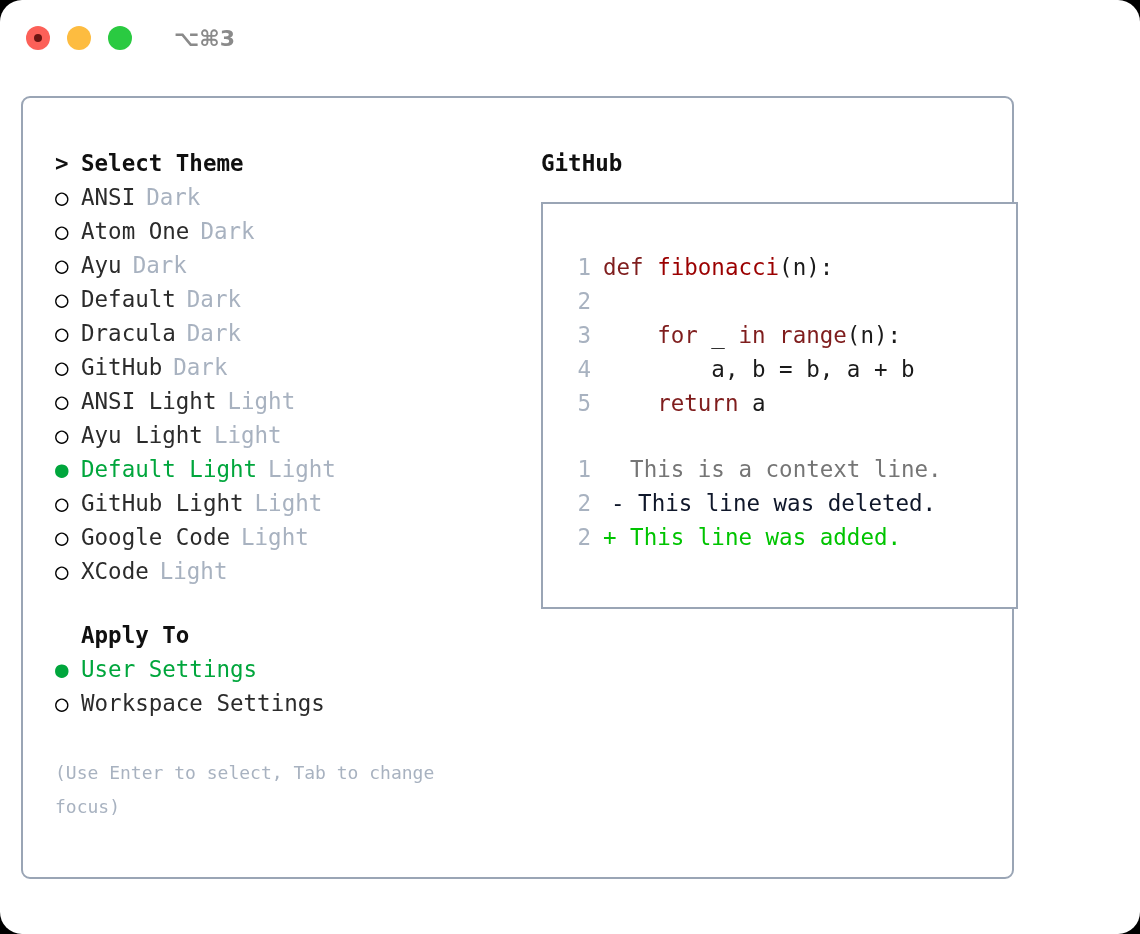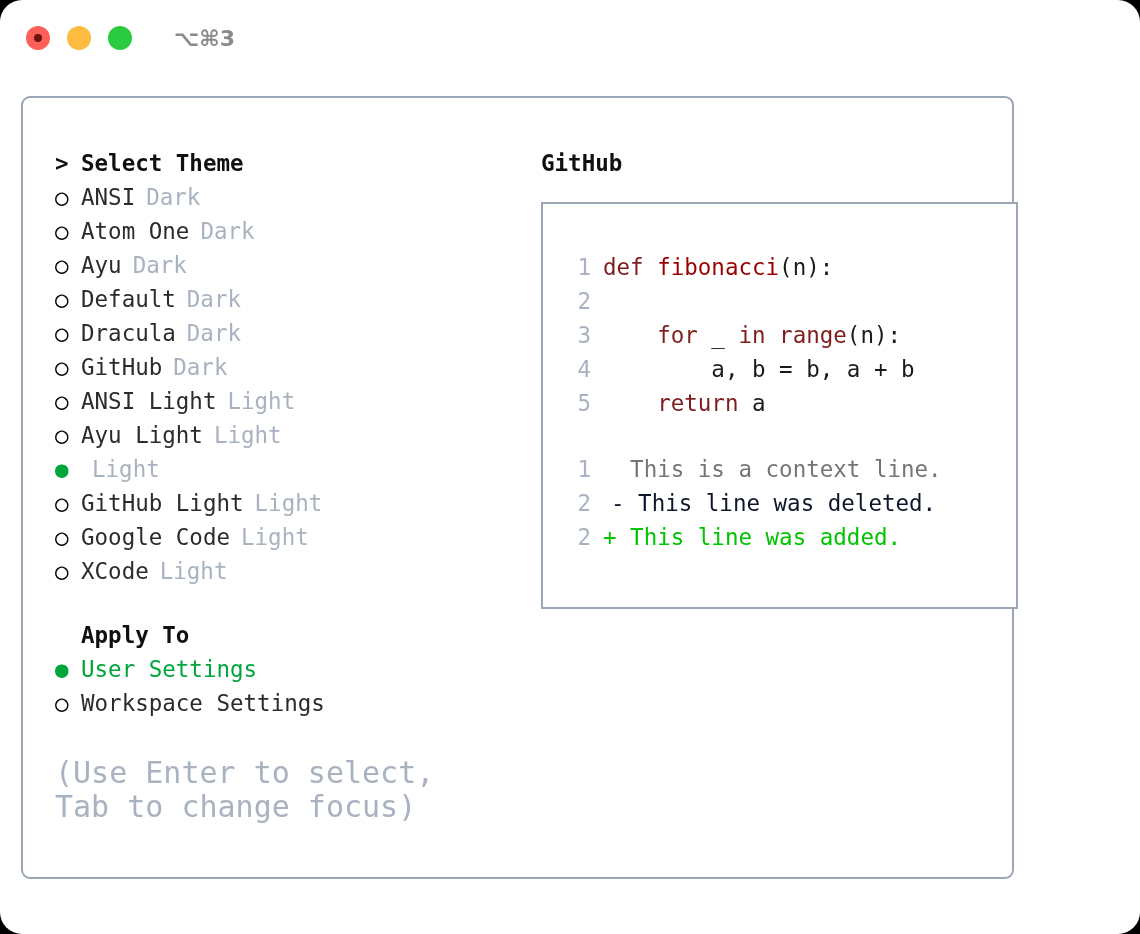--- a/index.html
+++ b/index.html
@@ -101,21 +101,21 @@
 
   .gap { height: 30px; }
 
   .section-title {
     font-weight: bold;
     color: #101010;
   }
 
   #hint {
     margin-top: 36px;
-    font-size: 30px;
+    font-size: 18px;
     line-height: 34px;
     color: #A8B2C0;
     width: 420px;
   }
 
   
   #right-col {
     flex: 1;
     padding-left: 32px;
   }
@@ -224,20 +224,21 @@
               <span class="theme-name">ANSI Light</span>
               <span class="theme-mode">Light</span>
             </div>
             <div class="row">
               <span class="marker">○</span>
               <span class="theme-name">Ayu Light</span>
               <span class="theme-mode">Light</span>
             </div>
             <div class="row selected">
               <span class="marker">●</span>
+              <span class="theme-name">Default Light</span>
               <span class="theme-mode">Light</span>
             </div>
             <div class="row">
               <span class="marker">○</span>
               <span class="theme-name">GitHub Light</span>
               <span class="theme-mode">Light</span>
             </div>
             <div class="row">
               <span class="marker">○</span>
               <span class="theme-name">Google Code</span>

